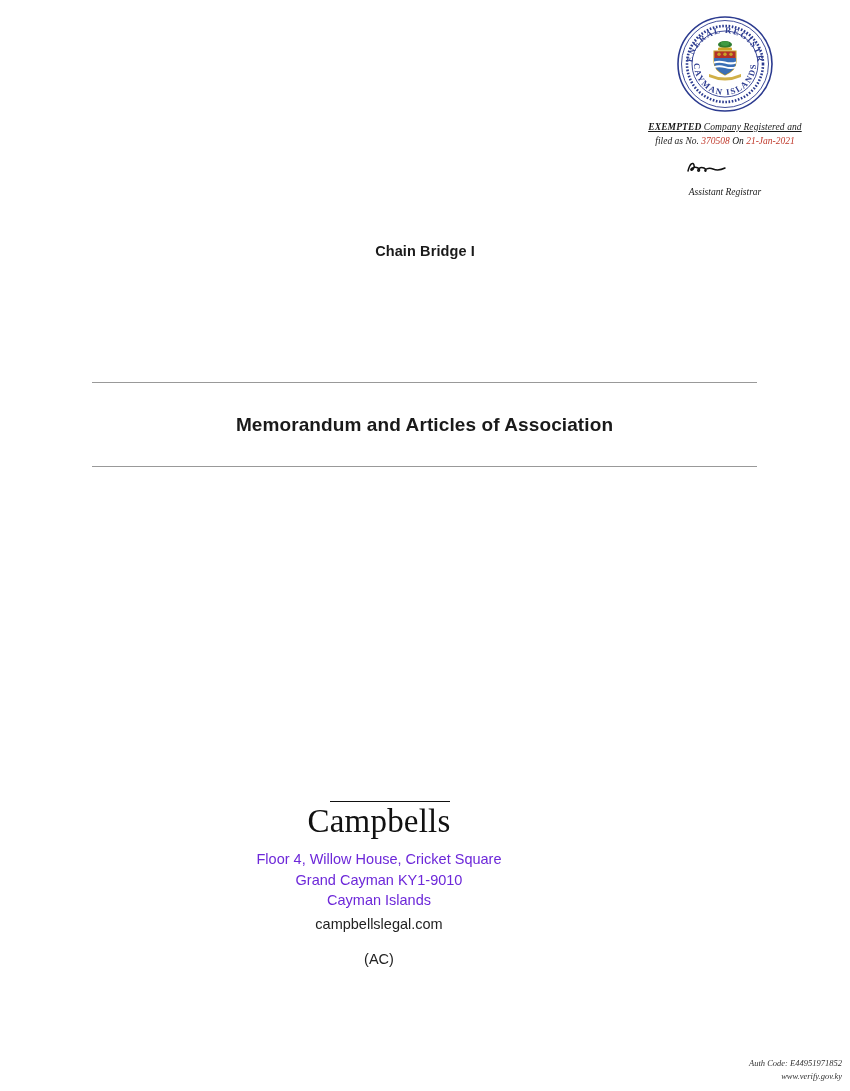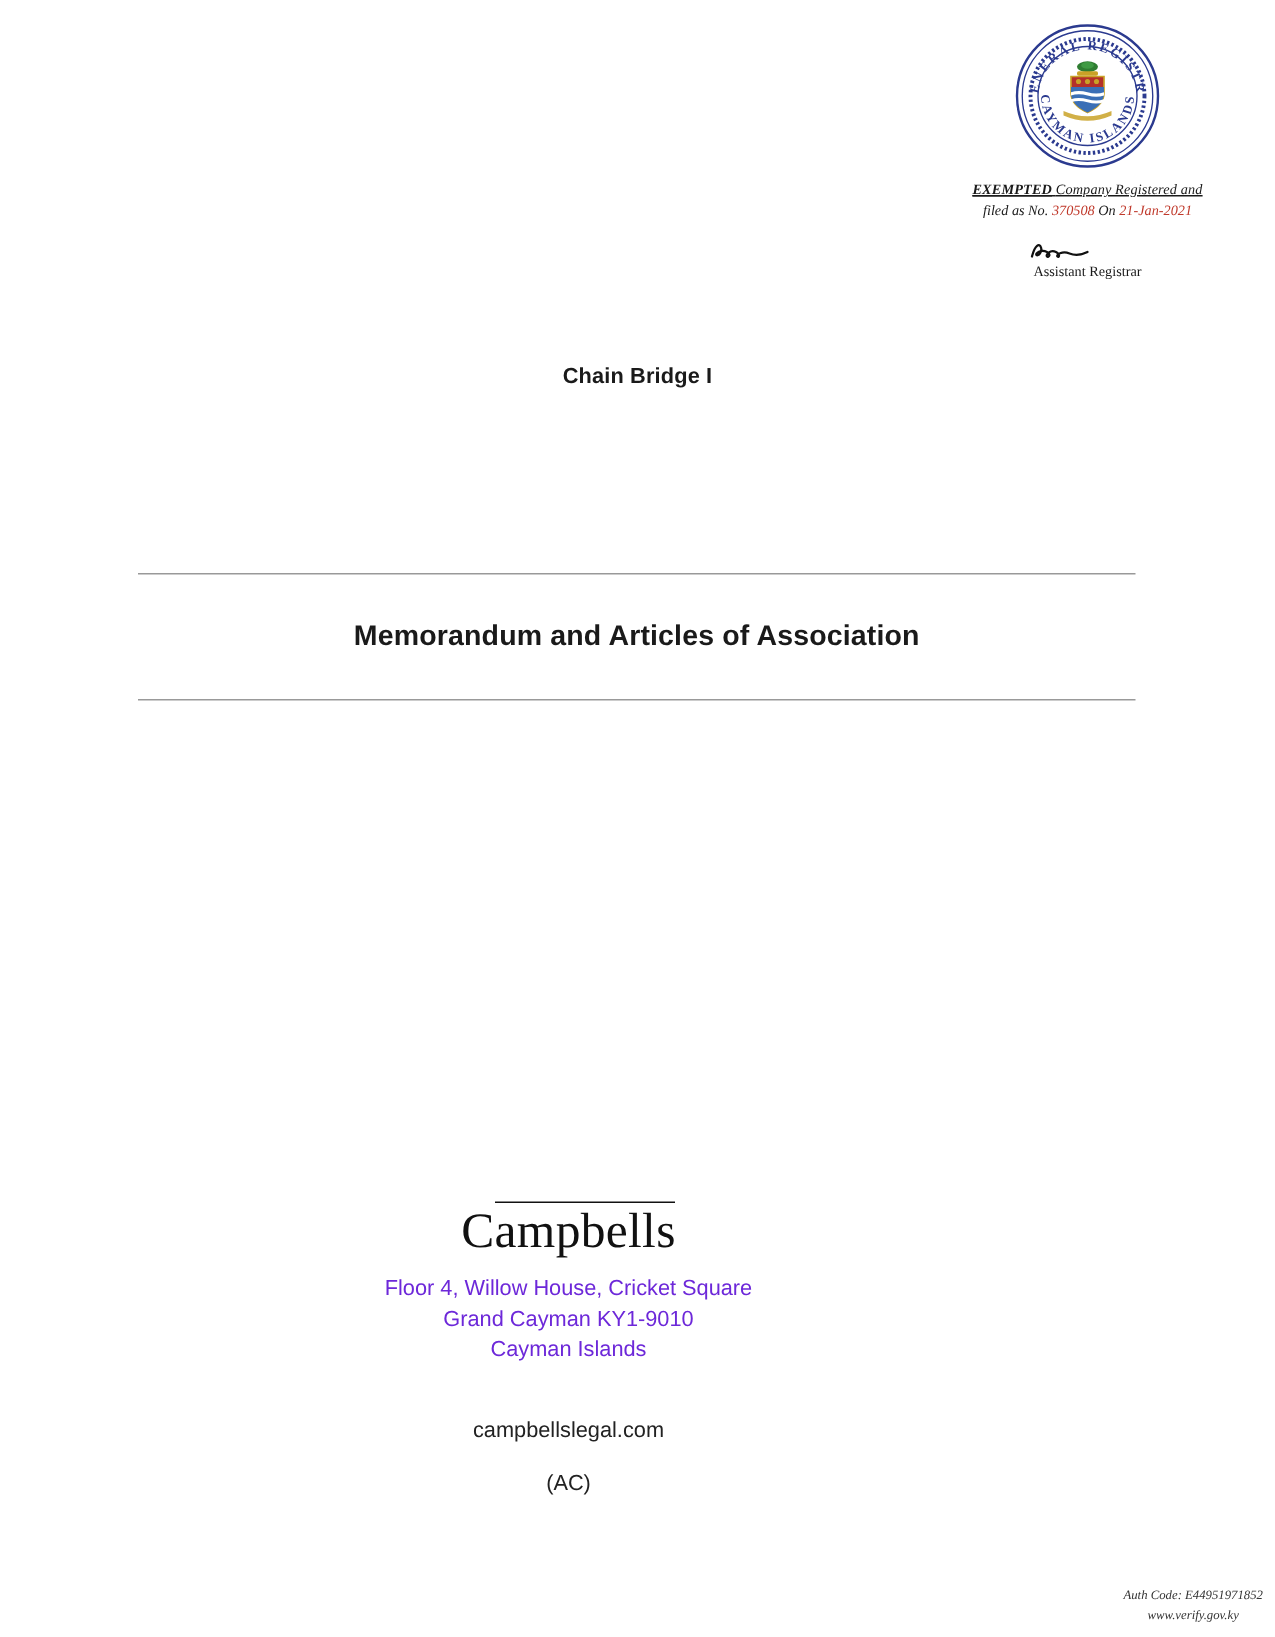--- a/index.html
+++ b/index.html
@@ -59,23 +59,24 @@
     margin-top: 11px;
     height: 16px;
     position: relative;
   }
   .signature-svg {
     display: block;
     margin: 0 auto 0 55px;
   }
   .registrar-title {
     font-family: "Liberation Serif", serif;
+    font-style: italic;
     font-size: 9.5px;
     color: #1a1a1a;
-    margin-top: 2px;
+    margin-top: 12px;
   }
 
   
   .company-name {
     position: absolute;
     top: 243px;
     left: 0;
     width: 850px;
     text-align: center;
     font-size: 14.5px;
@@ -131,36 +132,36 @@
     padding-top: 1px;
   }
 
   .firm-address {
     margin-top: 9px;
     font-size: 14.5px;
     line-height: 20.5px;
     color: #6d28d9;
   }
   .firm-web {
-    margin-top: 35px;
+    margin-top: 5px;
     font-size: 14.5px;
     color: #222222;
   }
   .firm-code {
     margin-top: 19px;
     font-size: 14.5px;
     color: #222222;
   }
 
   
   .auth-footer {
     position: absolute;
     bottom: 9px;
     right: 8px;
-    text-align: center;
+    text-align: right;
     font-family: "Liberation Serif", serif;
     font-style: italic;
     font-size: 8.5px;
     line-height: 12.5px;
     color: #333333;
   }
 </style>
 </head>
 <body>
 

